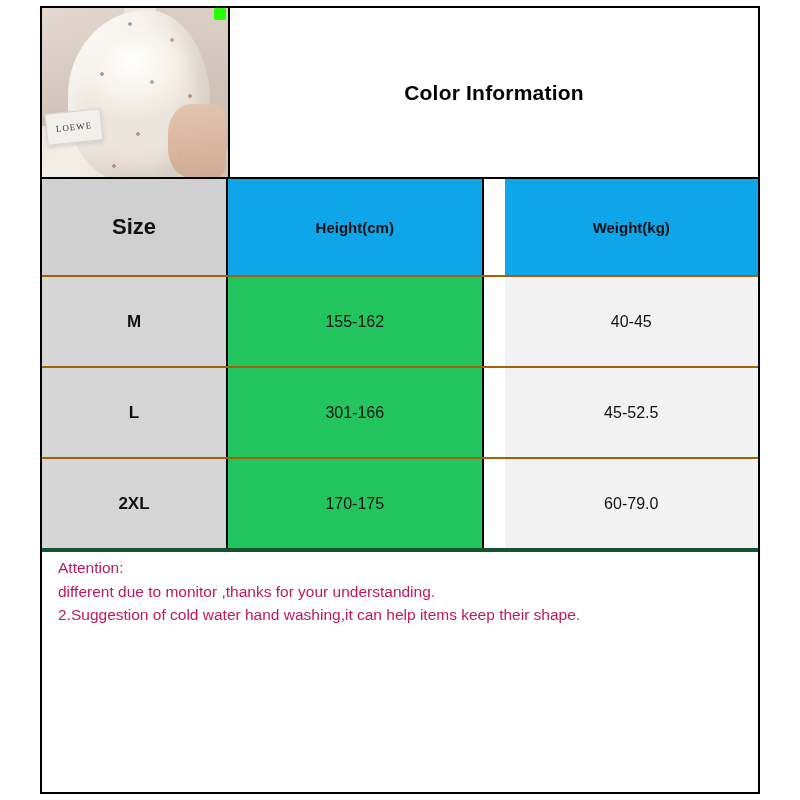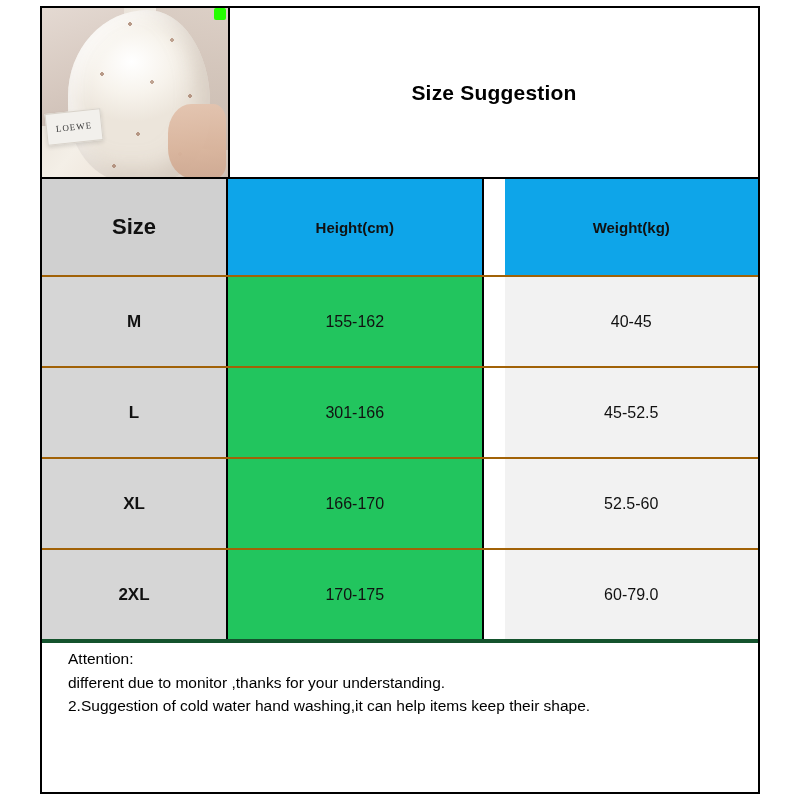--- a/index.html
+++ b/index.html
@@ -195,24 +195,24 @@
   .body-row .c-weight { font-size: 16px; font-weight: normal; }
 
   
   .attention {
     flex: 1 1 auto;
     padding: 6px 10px 4px 10px;
     box-sizing: border-box;
     background: #ffffff;
   }
   .attention p {
-    margin: 0 0 3px 16px;
+    margin: 0 0 3px 6px;
     font-size: 15.5px;
     line-height: 1.33;
-    color: #000000;
+    color: #be185d;
   }
 </style>
 </head>
 <body>
 
 <div class="page">
   <div class="card">
 
     <div class="header-row">
       <div class="photo-cell">
@@ -221,21 +221,21 @@
         <div class="photo-soft2"></div>
         <div class="photo-blanket"></div>
         <div class="photo-dots"></div>
         <div class="photo-arm"></div>
         <div class="photo-book">
           <span>LOEWE</span>
         </div>
         <div class="photo-badge"></div>
       </div>
       <div class="title-cell">
-        <div class="title-text">Size Suggestion</div>
+        <div class="title-text">Color Information</div>
       </div>
     </div>
 
     <div class="table">
 
       <div class="trow header-cells">
         <div class="cell c-size">Size</div>
         <div class="cell c-height">Height(cm)</div>
         <div class="cell c-weight">Weight(kg)</div>
       </div>
@@ -245,25 +245,20 @@
         <div class="cell c-height">155-162</div>
         <div class="cell c-weight">40-45</div>
       </div>
 
       <div class="trow body-row">
         <div class="cell c-size">L</div>
         <div class="cell c-height">301-166</div>
         <div class="cell c-weight">45-52.5</div>
       </div>
 
-      <div class="trow body-row">
-        <div class="cell c-size">XL</div>
-        <div class="cell c-height">166-170</div>
-        <div class="cell c-weight">52.5-60</div>
-      </div>
 
       <div class="trow body-row">
         <div class="cell c-size">2XL</div>
         <div class="cell c-height">170-175</div>
         <div class="cell c-weight">60-79.0</div>
       </div>
 
     </div>
 
     <div class="attention">

